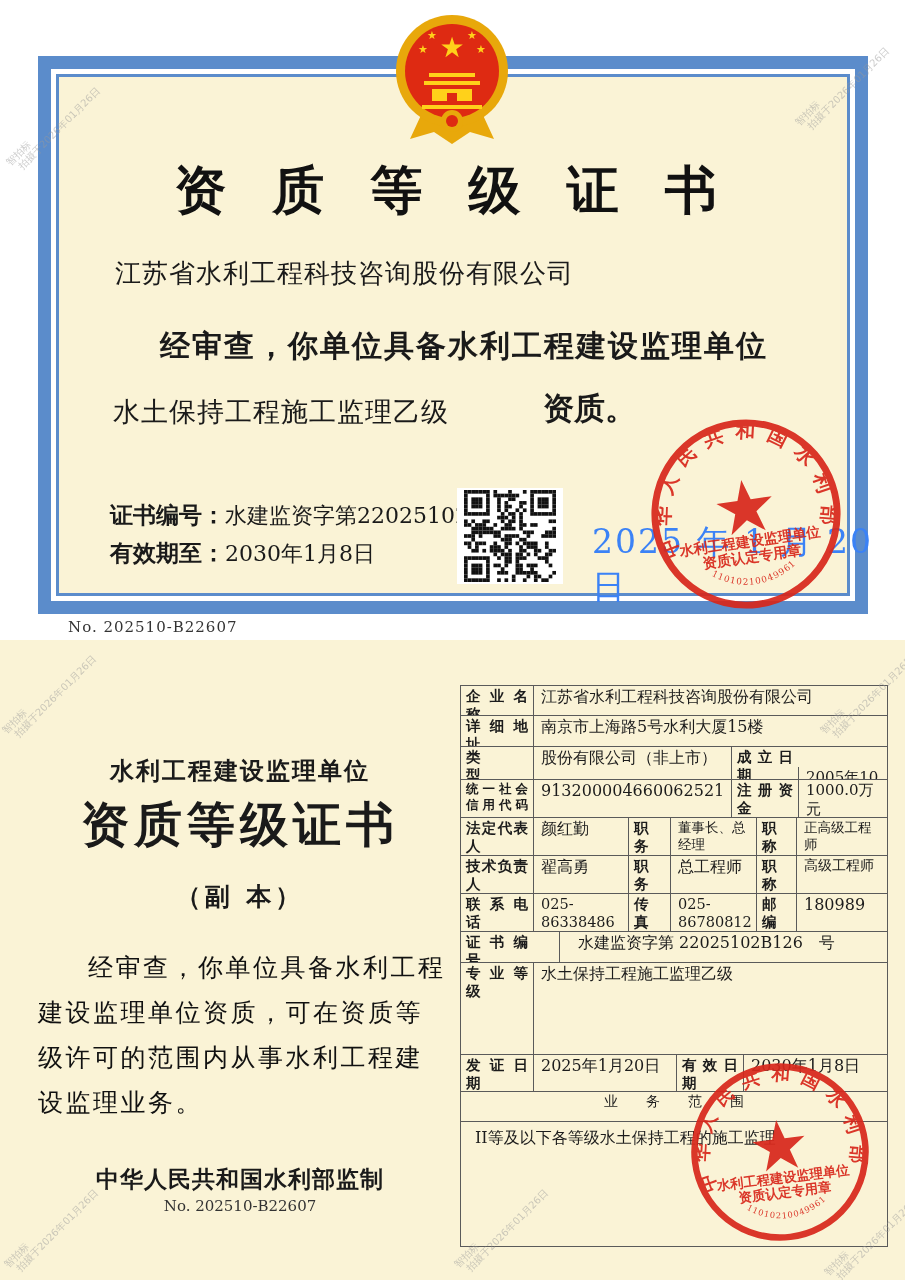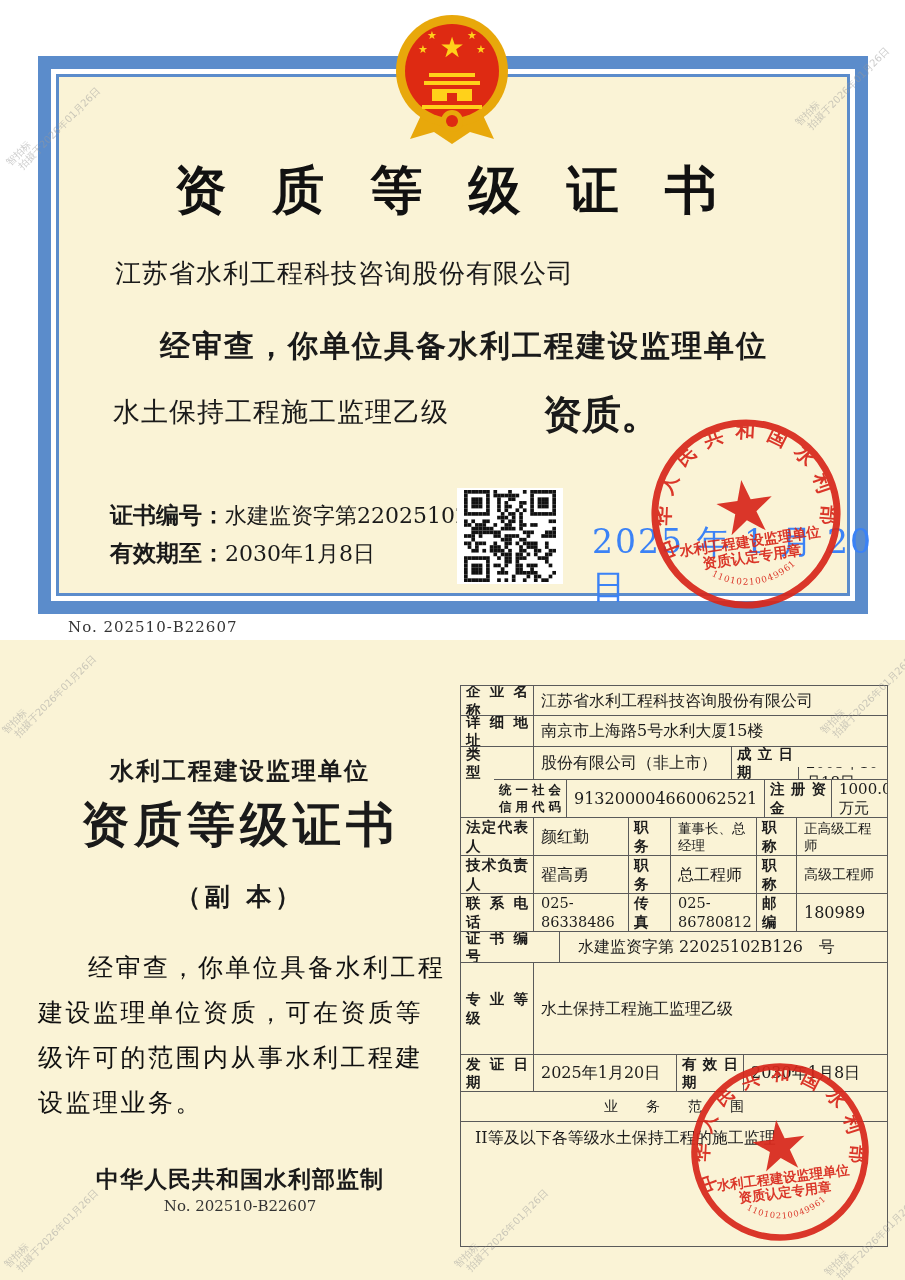--- a/index.html
+++ b/index.html
@@ -16,21 +16,21 @@
   
   .front{position:absolute;left:0;top:0;width:905px;height:640px;background:#fff;}
   .frame{position:absolute;left:38px;top:56px;width:830px;height:558px;background:#5b8ccb;}
   .frame-mid{position:absolute;inset:13px;background:#ffffff;}
   .frame-in{position:absolute;inset:5px;border:3px solid #5b8ccb;background:#faf3d6;}
   .f-title{position:absolute;left:70px;top:156px;width:765px;text-align:center;
            font-size:52px;font-weight:700;letter-spacing:14px;color:#111;}
   .f-company{position:absolute;left:115px;top:256px;font-size:26px;letter-spacing:1px;}
   .f-statement{position:absolute;left:160px;top:309px;font-size:30px;font-weight:700;letter-spacing:2px;margin-top:17px;}
   .f-specialty{position:absolute;left:113px;top:394px;font-size:27px;letter-spacing:1px;}
-  .f-qual{position:absolute;left:543px;top:388px;font-size:39px;font-weight:700;}
+  .f-qual{position:absolute;left:543px;top:388px;font-size:31px;font-weight:700;}
   .f-row{position:absolute;left:110px;font-size:22px;display:flex;align-items:baseline;}
   .f-row .lab{font-weight:700;font-size:23px;}
   .f-certno{top:500px;}
   .f-valid{top:538px;}
   .qr{position:absolute;left:457px;top:488px;width:106px;height:96px;background:#fff;padding:2px;box-sizing:border-box;}
   .qr svg{width:100%;height:100%;display:block;}
   .f-date{position:absolute;left:592px;top:520px;font-size:33px;letter-spacing:2px;color:#3b82f6;}
   .seal{position:absolute;opacity:.92;}
   .seal1{left:648px;top:416px;width:196px;height:196px;transform:rotate(-8deg);}
   .f-serial{position:absolute;left:68px;top:618px;font-size:15px;color:#333;letter-spacing:1px;}
@@ -47,21 +47,21 @@
                line-height:45px;letter-spacing:2.5px;text-indent:2em;color:#111;}
   .b-issuer{position:absolute;left:40px;top:524px;width:400px;text-align:center;
             font-size:23px;font-weight:700;letter-spacing:1px;}
   .b-serial{position:absolute;left:40px;top:557px;width:400px;text-align:center;font-size:15px;color:#333;}
 
   
   .tbl{position:absolute;left:460px;top:45px;width:428px;height:562px;border:1px solid #5a5a5a;
        display:flex;flex-direction:column;box-sizing:border-box;color:#1c1c1c;}
   .trow{display:grid;border-top:1px solid #5a5a5a;box-sizing:border-box;}
   .trow:first-child{border-top:none;}
-  .tc{border-left:1px solid #5a5a5a;display:flex;align-items:center;padding:1px 7px;
+  .tc{border-left:1px solid #5a5a5a;display:flex;align-items:flex-start;padding:1px 7px;
       font-size:16px;line-height:1.25;box-sizing:border-box;overflow:hidden;}
   .tc:first-child{border-left:none;}
   .tl{font-size:14.5px;font-weight:700;padding:1px 5px;}
   .tl span{width:100%;text-align:justify;text-align-last:justify;}
   .rA{grid-template-columns:72px 1fr;}
   .rB{grid-template-columns:72px 198px 67px 1fr;}
   .rC{grid-template-columns:72px 95px 42px 86px 40px 1fr;}
   .rF{grid-template-columns:72px 143px 67px 1fr;}
   .rHead{grid-template-columns:1fr;}
   .rHead .tc{justify-content:center;font-weight:400;font-size:14px;}
@@ -494,21 +494,21 @@
       <div class="trow rB" style="height:33px;">
         <div class="tc tl">
             <span>类　　　型</span>
           </div>
         <div class="tc">股份有限公司（非上市）</div>
         <div class="tc tl">
             <span>成 立 日 期</span>
           </div>
         <div class="tc" style="font-size:15px;margin-top:20px;">2005年10月18日</div>
       </div>
-      <div class="trow rB" style="height:38px;margin-left:33px;">
+      <div class="trow rB" style="height:38px;">
         <div class="tc tl" style="font-size:12.5px;line-height:1.3;">
             <span>统一社会信用代码</span>
           </div>
         <div class="tc">913200004660062521</div>
         <div class="tc tl">
             <span>注 册 资 金</span>
           </div>
         <div class="tc" style="font-size:15px;">1000.0万元</div>
       </div>
       <div class="trow rC" style="height:38px;">

